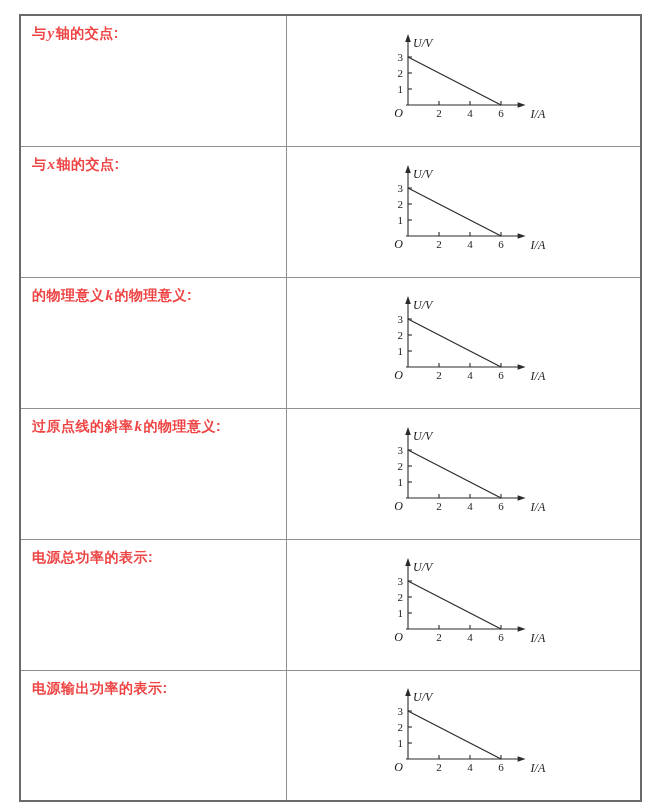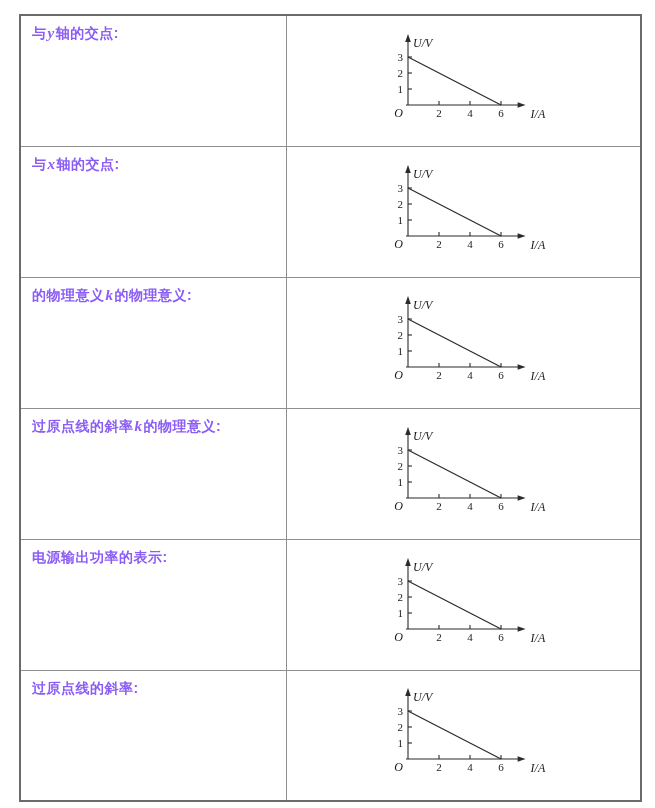--- a/index.html
+++ b/index.html
@@ -22,21 +22,21 @@
   table.sheet td{
     border:1px solid #8f8f8f;
     background:#ffffff;
   }
   td.label-cell{
     width:231px;
     vertical-align:top;
     padding:9px 23px 0 11px;
     font-size:14px;
     font-weight:bold;
-    color:#8b5cf6;
+    color:#ef4444;
     letter-spacing:0.5px;
   }
   td.graph-cell{
     text-align:center;
     vertical-align:middle;
   }
   .var{
     font-family:"Liberation Serif","DejaVu Serif",serif;
     font-style:italic;
     font-weight:bold;
@@ -170,51 +170,51 @@
               <line x1="40" y1="27" x2="133" y2="75" stroke="#2b2b2b" stroke-width="1.2"></line>
               <text x="45" y="17" font-size="12" text-anchor="start" font-style="italic">U/V</text>
               <text x="162.60000000000002" y="88" font-size="12" text-anchor="start" font-style="italic">I/A</text>
               <text x="35" y="87" font-size="12" text-anchor="end" font-style="italic">O</text>
             </svg>
     </td>
   </tr>
 
   <tr>
     <td class="label-cell">
+      <span class="label"><span>电源总功率的表示:</span></span>
+    </td>
+    <td class="graph-cell">
+      <svg class="graph" viewBox="0 0 192 98" width="192" height="98">
+              <line x1="40" y1="75" x2="40" y2="10" stroke="#2b2b2b" stroke-width="1.1"></line>
+              <polygon points="40,4 37.2,12 42.8,12" fill="#2b2b2b"></polygon>
+              <line x1="38" y1="75" x2="151.60000000000002" y2="75" stroke="#2b2b2b" stroke-width="1.1"></line>
+              <polygon points="157.60000000000002,75 149.60000000000002,72.2 149.60000000000002,77.8" fill="#2b2b2b"></polygon>
+              <line x1="71" y1="75" x2="71" y2="71" stroke="#2b2b2b" stroke-width="1.1"></line>
+              <text x="71" y="87" font-size="11" text-anchor="middle">2</text>
+              <line x1="102" y1="75" x2="102" y2="71" stroke="#2b2b2b" stroke-width="1.1"></line>
+              <text x="102" y="87" font-size="11" text-anchor="middle">4</text>
+              <line x1="133" y1="75" x2="133" y2="71" stroke="#2b2b2b" stroke-width="1.1"></line>
+              <text x="133" y="87" font-size="11" text-anchor="middle">6</text>
+              <line x1="40" y1="59" x2="44" y2="59" stroke="#2b2b2b" stroke-width="1.1"></line>
+              <text x="35" y="62.8" font-size="11" text-anchor="end">1</text>
+              <line x1="40" y1="43" x2="44" y2="43" stroke="#2b2b2b" stroke-width="1.1"></line>
+              <text x="35" y="46.8" font-size="11" text-anchor="end">2</text>
+              <line x1="40" y1="27" x2="44" y2="27" stroke="#2b2b2b" stroke-width="1.1"></line>
+              <text x="35" y="30.8" font-size="11" text-anchor="end">3</text>
+              <line x1="40" y1="27" x2="133" y2="75" stroke="#2b2b2b" stroke-width="1.2"></line>
+              <text x="45" y="17" font-size="12" text-anchor="start" font-style="italic">U/V</text>
+              <text x="162.60000000000002" y="88" font-size="12" text-anchor="start" font-style="italic">I/A</text>
+              <text x="35" y="87" font-size="12" text-anchor="end" font-style="italic">O</text>
+            </svg>
+    </td>
+  </tr>
+
+  <tr>
+    <td class="label-cell">
       <span class="label"><span>电源输出功率的表示:</span></span>
-    </td>
-    <td class="graph-cell">
-      <svg class="graph" viewBox="0 0 192 98" width="192" height="98">
-              <line x1="40" y1="75" x2="40" y2="10" stroke="#2b2b2b" stroke-width="1.1"></line>
-              <polygon points="40,4 37.2,12 42.8,12" fill="#2b2b2b"></polygon>
-              <line x1="38" y1="75" x2="151.60000000000002" y2="75" stroke="#2b2b2b" stroke-width="1.1"></line>
-              <polygon points="157.60000000000002,75 149.60000000000002,72.2 149.60000000000002,77.8" fill="#2b2b2b"></polygon>
-              <line x1="71" y1="75" x2="71" y2="71" stroke="#2b2b2b" stroke-width="1.1"></line>
-              <text x="71" y="87" font-size="11" text-anchor="middle">2</text>
-              <line x1="102" y1="75" x2="102" y2="71" stroke="#2b2b2b" stroke-width="1.1"></line>
-              <text x="102" y="87" font-size="11" text-anchor="middle">4</text>
-              <line x1="133" y1="75" x2="133" y2="71" stroke="#2b2b2b" stroke-width="1.1"></line>
-              <text x="133" y="87" font-size="11" text-anchor="middle">6</text>
-              <line x1="40" y1="59" x2="44" y2="59" stroke="#2b2b2b" stroke-width="1.1"></line>
-              <text x="35" y="62.8" font-size="11" text-anchor="end">1</text>
-              <line x1="40" y1="43" x2="44" y2="43" stroke="#2b2b2b" stroke-width="1.1"></line>
-              <text x="35" y="46.8" font-size="11" text-anchor="end">2</text>
-              <line x1="40" y1="27" x2="44" y2="27" stroke="#2b2b2b" stroke-width="1.1"></line>
-              <text x="35" y="30.8" font-size="11" text-anchor="end">3</text>
-              <line x1="40" y1="27" x2="133" y2="75" stroke="#2b2b2b" stroke-width="1.2"></line>
-              <text x="45" y="17" font-size="12" text-anchor="start" font-style="italic">U/V</text>
-              <text x="162.60000000000002" y="88" font-size="12" text-anchor="start" font-style="italic">I/A</text>
-              <text x="35" y="87" font-size="12" text-anchor="end" font-style="italic">O</text>
-            </svg>
-    </td>
-  </tr>
-
-  <tr>
-    <td class="label-cell">
-      <span class="label"><span>过原点线的斜率:</span></span>
     </td>
     <td class="graph-cell">
       <svg class="graph" viewBox="0 0 192 98" width="192" height="98">
               <line x1="40" y1="75" x2="40" y2="10" stroke="#2b2b2b" stroke-width="1.1"></line>
               <polygon points="40,4 37.2,12 42.8,12" fill="#2b2b2b"></polygon>
               <line x1="38" y1="75" x2="151.60000000000002" y2="75" stroke="#2b2b2b" stroke-width="1.1"></line>
               <polygon points="157.60000000000002,75 149.60000000000002,72.2 149.60000000000002,77.8" fill="#2b2b2b"></polygon>
               <line x1="71" y1="75" x2="71" y2="71" stroke="#2b2b2b" stroke-width="1.1"></line>
               <text x="71" y="87" font-size="11" text-anchor="middle">2</text>
               <line x1="102" y1="75" x2="102" y2="71" stroke="#2b2b2b" stroke-width="1.1"></line>

